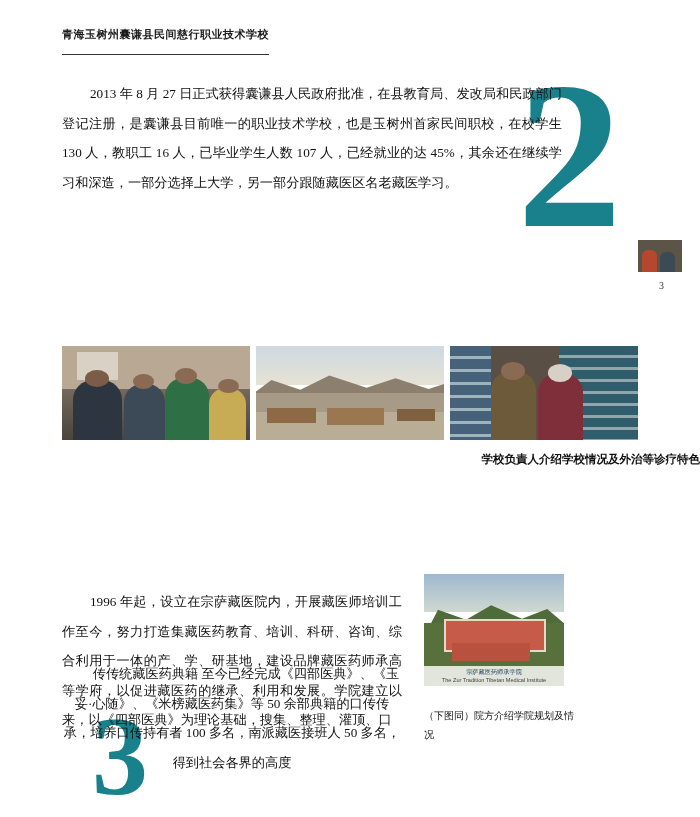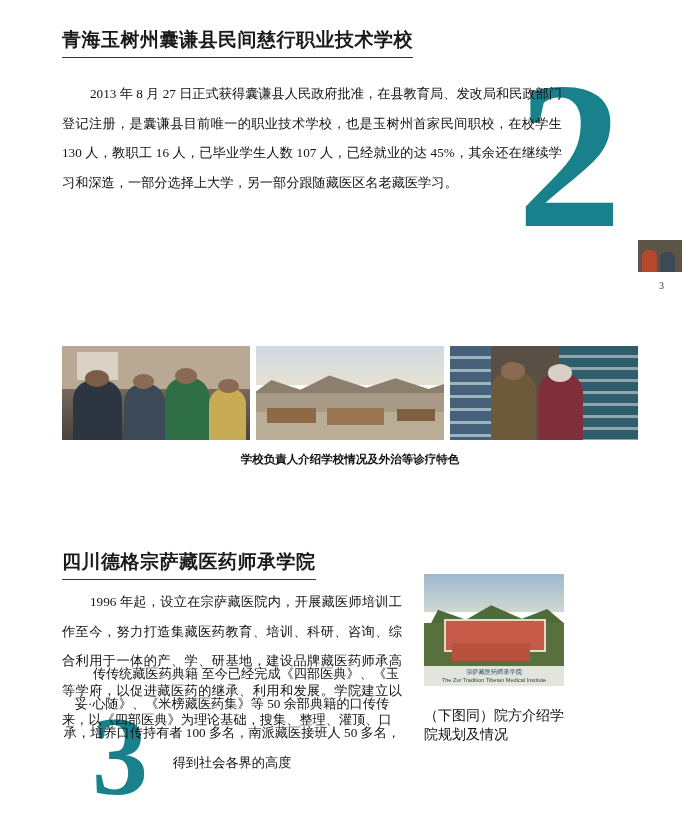--- a/index.html
+++ b/index.html
@@ -17,26 +17,26 @@
   }
   .page {
     position: relative;
     width: 700px;
     height: 817px;
   }
 
   
   .sec-title {
     position: absolute;
-    font-size: 19px;
+    font-size: 11px;
     font-weight: bold;
     color: #1a1a1a;
     letter-spacing: 0.5px;
     border-bottom: 1.2px solid #333;
-    padding-bottom: 4px;
+    padding-bottom: 12px;
     white-space: nowrap;
   }
   #title1 { left: 62px; top: 27px; }
   #title2 { left: 62px; top: 549px; }
 
   .body-text {
     position: absolute;
     font-size: 13.2px;
     line-height: 29.5px;
     color: #111;
@@ -112,21 +112,21 @@
     width: 188px;
     height: 94px;
     overflow: hidden;
     position: relative;
   }
   .caption-center {
     position: absolute;
     left: 0;
     top: 452px;
     width: 700px;
-    text-align: center;
+    text-align: right;
     font-size: 11.5px;
     color: #111;
     font-weight: bold;
   }
 
   
   #para3 {
     left: 62px;
     top: 576px;
     width: 340px;
@@ -146,21 +146,21 @@
     top: 574px;
     width: 140px;
     height: 112px;
     overflow: hidden;
   }
   .caption-right {
     position: absolute;
     left: 424px;
     top: 706px;
     width: 150px;
-    font-size: 14px;
+    font-size: 10px;
     line-height: 19px;
     color: #111;
   }
 
   
   .ph-inner { position: absolute; inset: 0; }
 
   
   .p1-bg { background: linear-gradient(180deg,#9e8e7c 0%, #6d6256 55%, #4a443c 100%); }
   .p1-wall { position:absolute; left:0; top:0; width:100%; height:46%; background:#b9a894; }
@@ -265,21 +265,20 @@
         <div class="p3-f1"></div>
         <div class="p3-h1"></div>
         <div class="p3-f2"></div>
         <div class="p3-h2"></div>
       </div>
     </div>
   </div>
 
   <div class="caption-center">学校负責人介绍学校情况及外治等诊疗特色</div>
 
-  <div class="sec-title" id="title2">四川德格宗萨藏医药师承学院</div>
 
   <div class="bignum" id="bignum3">3</div>
 
   <div class="body-text" id="para3">1996 年起，设立在宗萨藏医院内，开展藏医师培训工作至今，努力打造集藏医药教育、培训、科研、咨询、综合利用于一体的产、学、研基地，建设品牌藏医药师承高等学府，以促进藏医药的继承、利用和发展。学院建立以来，以《四部医典》为理论基础，搜集、整理、灌顶、口</div>
   <div class="body-text" id="para4">传传统藏医药典籍 至今已经完成《四部医典》、《玉妥·心随》、《米榜藏医药集》等 50 余部典籍的口传传承，培养口传持有者 100 多名，南派藏医接班人 50 多名，得到社会各界的高度</div>
 
   <div class="photo-right">
     <div class="ph-inner">
       <div class="pr-sky"></div>
       <div class="pr-hill"></div>

